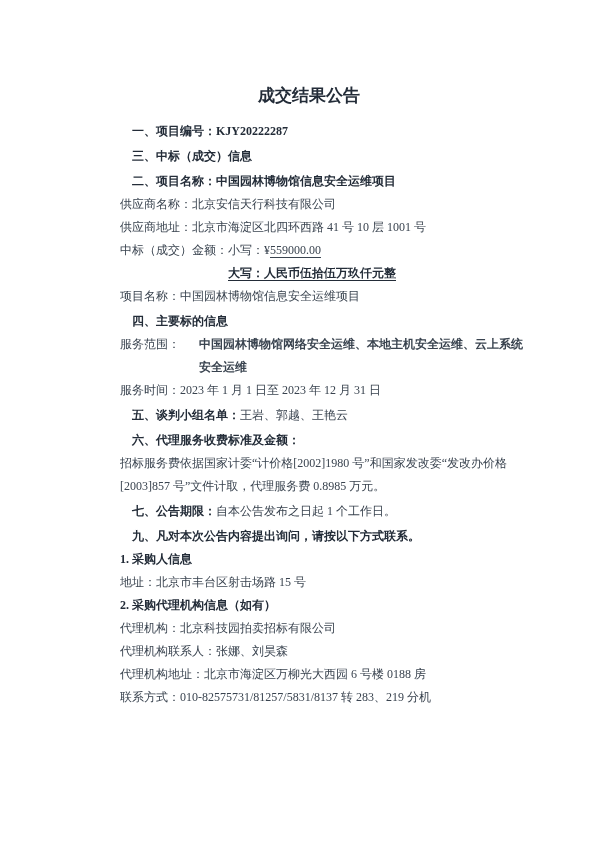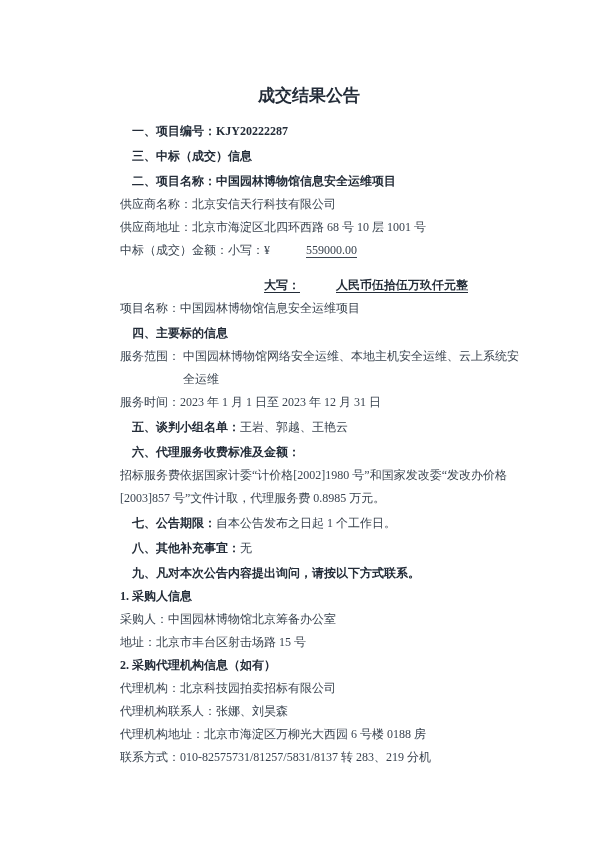--- a/index.html
+++ b/index.html
@@ -35,31 +35,31 @@
   }
   .num { margin-top: 2px; margin-left: 44px; }
   .sub { padding-left: 32px; }
   .b {
     font-weight: bold;
     color: var(--bold-text, #232c38);
   }
   .u {
     text-decoration: underline;
     text-underline-offset: 3px;
-    padding-left: 36px;
   }
-  .daxie { padding-left: 140px; margin-top: 12px; }
+  .daxie { padding-left: 140px; }
   .flexline {
     display: flex;
     white-space: normal;
   }
   .flexline .lbl { flex: 0 0 auto; }
   .flexline .val {
-    margin-left: 3px;
+    margin-left: 19px;
     max-width: 345px;
+    font-weight: bold;
   }
   .body-text {
     padding-left: 32px;
     white-space: normal;
     max-width: 441px;
     box-sizing: border-box;
   }
 </style>
 </head>
 <body>
@@ -69,21 +69,21 @@
   <h1 class="title">成交结果公告</h1>
 
   <p class="ln num"><span class="b">一、</span><span class="b">项目编号：</span><span class="b">KJY20222287</span></p>
 
   <p class="ln num"><span class="b">三、</span><span class="b">中标（成交）信息</span></p>
 
   <p class="ln num"><span class="b">二、</span><span class="b">项目名称：</span><span class="b">中国园林博物馆信息安全运维项目</span></p>
 
   <p class="ln sub"><span>供应商名称：</span><span>北京安信天行科技有限公司</span></p>
 
-  <p class="ln sub"><span>供应商地址：</span><span>北京市海淀区北四环西路 68 号 10 层 1001 号</span></p>
+  <p class="ln sub"><span>供应商地址：</span><span>北京市海淀区北四环西路 41 号 10 层 1001 号</span></p>
 
   <p class="ln sub"><span>中标（成交）金额：</span><span>小写：</span><span>¥</span><span class="u">559000.00</span></p>
 
   <p class="ln sub daxie"><span class="b u">大写：</span><span class="b u">人民币伍拾伍万玖仟元整</span></p>
 
   <p class="ln sub"><span>项目名称：</span><span>中国园林博物馆信息安全运维项目</span></p>
 
   <p class="ln num"><span class="b">四、</span><span class="b">主要标的信息</span></p>
 
   <p class="ln sub flexline">
@@ -94,27 +94,25 @@
   <p class="ln sub"><span>服务时间：</span><span>2023 年 1 月 1 日至 2023 年 12 月 31 日</span></p>
 
   <p class="ln num"><span class="b">五、</span><span class="b">谈判小组名单：</span><span>王岩、郭越、王艳云</span></p>
 
   <p class="ln num"><span class="b">六、</span><span class="b">代理服务收费标准及金额：</span></p>
 
   <p class="ln body-text">招标服务费依据国家计委“计价格[2002]1980 号”和国家发改委“发改办价格[2003]857 号”文件计取，代理服务费 0.8985 万元。</p>
 
   <p class="ln num"><span class="b">七、</span><span class="b">公告期限：</span><span>自本公告发布之日起 1 个工作日。</span></p>
 
-  <p class="ln num"><span class="b">八、</span><span class="b">其他补充事宜：</span><span>无</span></p>
 
   <p class="ln num"><span class="b">九、</span><span class="b">凡对本次公告内容提出询问，请按以下方式联系。</span></p>
 
   <p class="ln sub"><span class="b">1. 采购人信息</span></p>
 
-  <p class="ln sub"><span>采购人：</span><span>中国园林博物馆北京筹备办公室</span></p>
 
   <p class="ln sub"><span>地址：</span><span>北京市丰台区射击场路 15 号</span></p>
 
   <p class="ln sub"><span class="b">2. 采购代理机构信息（如有）</span></p>
 
   <p class="ln sub"><span>代理机构：</span><span>北京科技园拍卖招标有限公司</span></p>
 
   <p class="ln sub"><span>代理机构联系人：</span><span>张娜、刘昊森</span></p>
 
   <p class="ln sub"><span>代理机构地址：</span><span>北京市海淀区万柳光大西园 6 号楼 0188 房</span></p>

